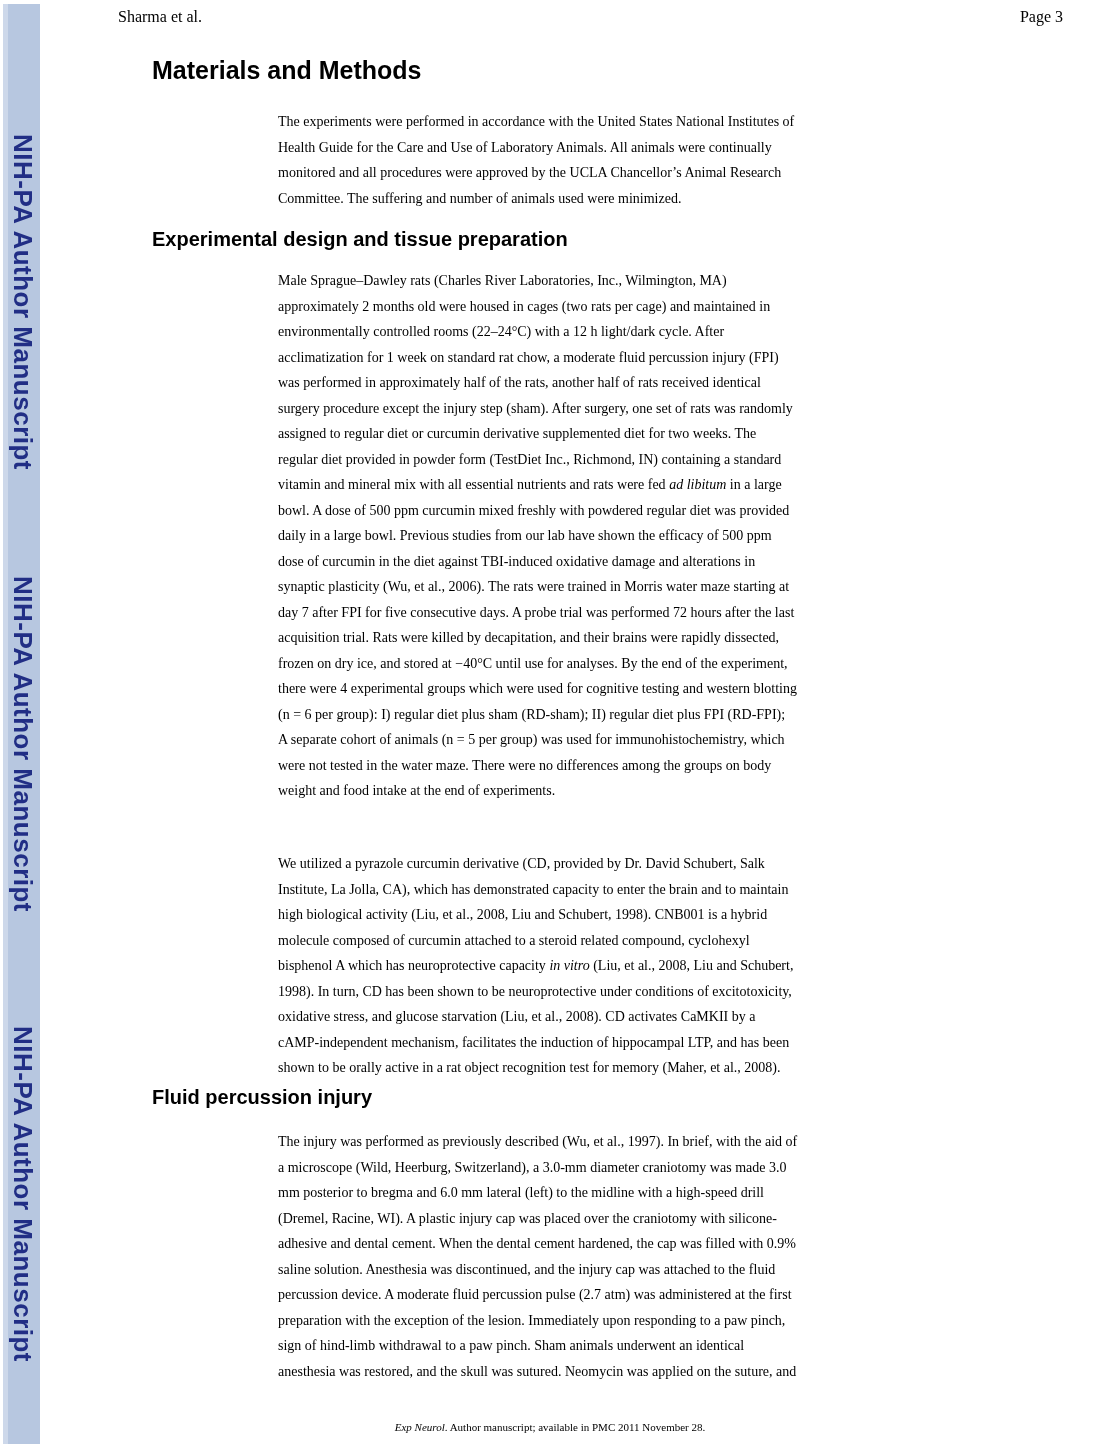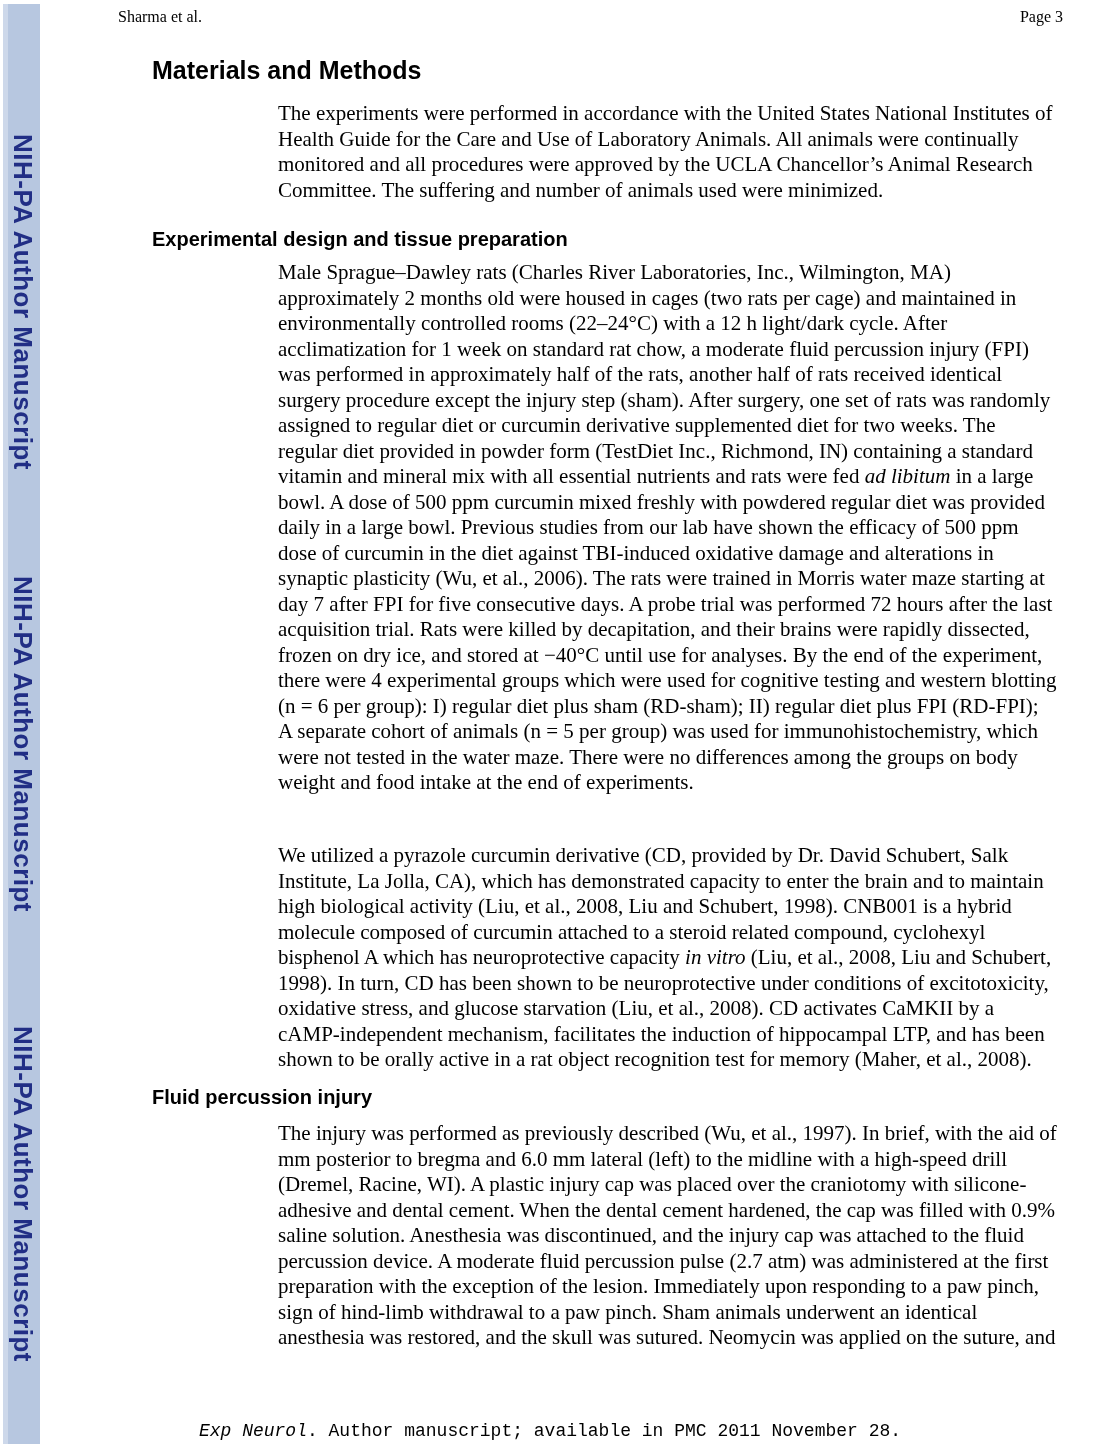--- a/index.html
+++ b/index.html
@@ -29,37 +29,37 @@
   .doc-title{
     position:absolute;top:56px;left:152px;
     font-family:"Liberation Sans", sans-serif;font-weight:bold;font-size:25px;
     line-height:28px;white-space:nowrap;
   }
   .document-body{
     position:absolute;left:278px;top:0;width:790px;height:1448px;
   }
   .paragraph{
     position:absolute;left:0;
-    font-size:21px;line-height:25.5px;
+    font-size:14px;line-height:25.5px;margin-top:8px;
   }
   .paragraph .line{white-space:nowrap;}
   .subheading{
     position:absolute;left:-126px;
     font-family:"Liberation Sans", sans-serif;font-weight:bold;font-size:20px;
     line-height:24px;white-space:nowrap;text-align:center;
   }
   .block-0{top:101px}
   .block-1{top:227px}
   .block-2{top:260px}
   .block-3{top:843px}
   .block-4{top:1085px}
   .block-5{top:1121px}
   .journal-footer{
     position:absolute;top:1421px;left:0;width:1100px;
-    text-align:center;font-size:18px;white-space:nowrap;font-family:Liberation Mono, monospace;
+    text-align:center;font-size:11px;white-space:nowrap;
   }
   em{font-style:italic;}
 </style>
 </head>
 <body>
 
 <div class="watermark-strip">
   <div class="watermark-text wt-0">NIH-PA Author Manuscript</div>
   <div class="watermark-text wt-1">NIH-PA Author Manuscript</div>
   <div class="watermark-text wt-2">NIH-PA Author Manuscript</div>
@@ -110,20 +110,21 @@
       <div class="line"><span>molecule composed of curcumin attached to a steroid related compound, cyclohexyl</span></div>
       <div class="line"><span>bisphenol A which has neuroprotective capacity </span><em>in vitro</em><span> (Liu, et al., 2008, Liu and Schubert,</span></div>
       <div class="line"><span>1998). In turn, CD has been shown to be neuroprotective under conditions of excitotoxicity,</span></div>
       <div class="line"><span>oxidative stress, and glucose starvation (Liu, et al., 2008). CD activates CaMKII by a</span></div>
       <div class="line"><span>cAMP-independent mechanism, facilitates the induction of hippocampal LTP, and has been</span></div>
       <div class="line"><span>shown to be orally active in a rat object recognition test for memory (Maher, et al., 2008).</span></div>
     </div>
     <div class="subheading block-4">Fluid percussion injury</div>
     <div class="paragraph block-5">
       <div class="line"><span>The injury was performed as previously described (Wu, et al., 1997). In brief, with the aid of</span></div>
+      <div class="line"><span>a microscope (Wild, Heerburg, Switzerland), a 3.0-mm diameter craniotomy was made 3.0</span></div>
       <div class="line"><span>mm posterior to bregma and 6.0 mm lateral (left) to the midline with a high-speed drill</span></div>
       <div class="line"><span>(Dremel, Racine, WI). A plastic injury cap was placed over the craniotomy with silicone-</span></div>
       <div class="line"><span>adhesive and dental cement. When the dental cement hardened, the cap was filled with 0.9%</span></div>
       <div class="line"><span>saline solution. Anesthesia was discontinued, and the injury cap was attached to the fluid</span></div>
       <div class="line"><span>percussion device. A moderate fluid percussion pulse (2.7 atm) was administered at the first</span></div>
       <div class="line"><span>preparation with the exception of the lesion. Immediately upon responding to a paw pinch,</span></div>
       <div class="line"><span>sign of hind-limb withdrawal to a paw pinch. Sham animals underwent an identical</span></div>
       <div class="line"><span>anesthesia was restored, and the skull was sutured. Neomycin was applied on the suture, and</span></div>
     </div>
   </div>

